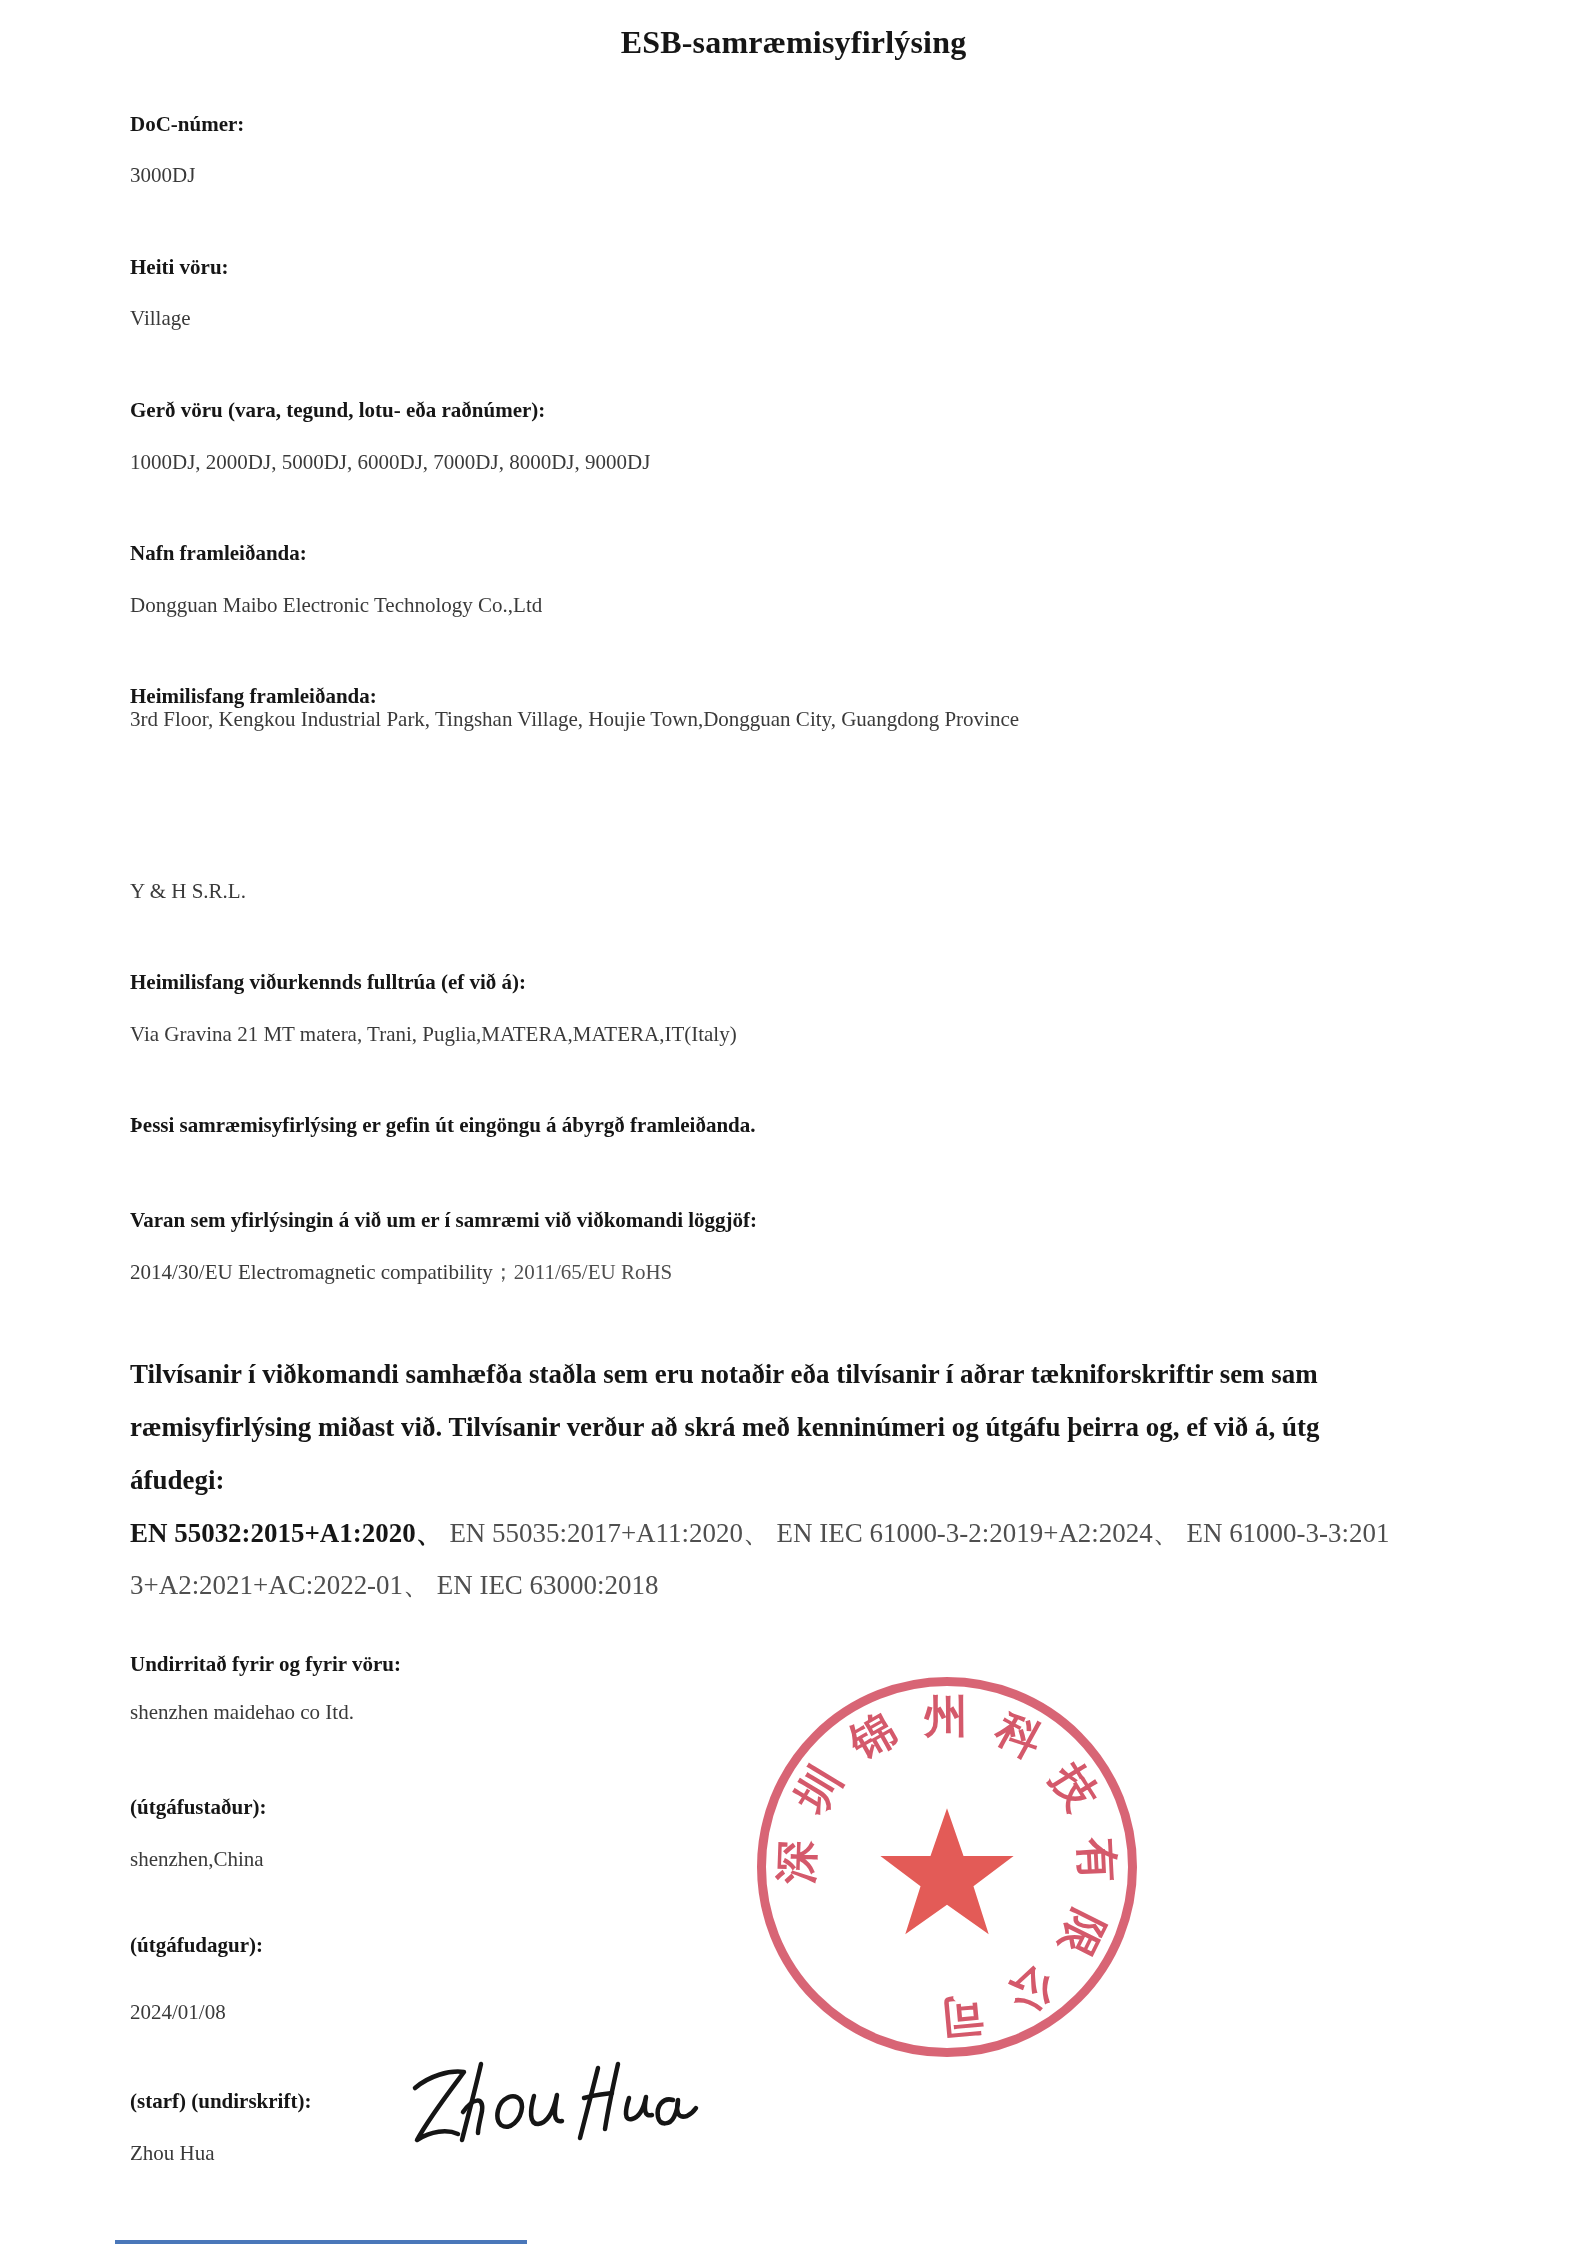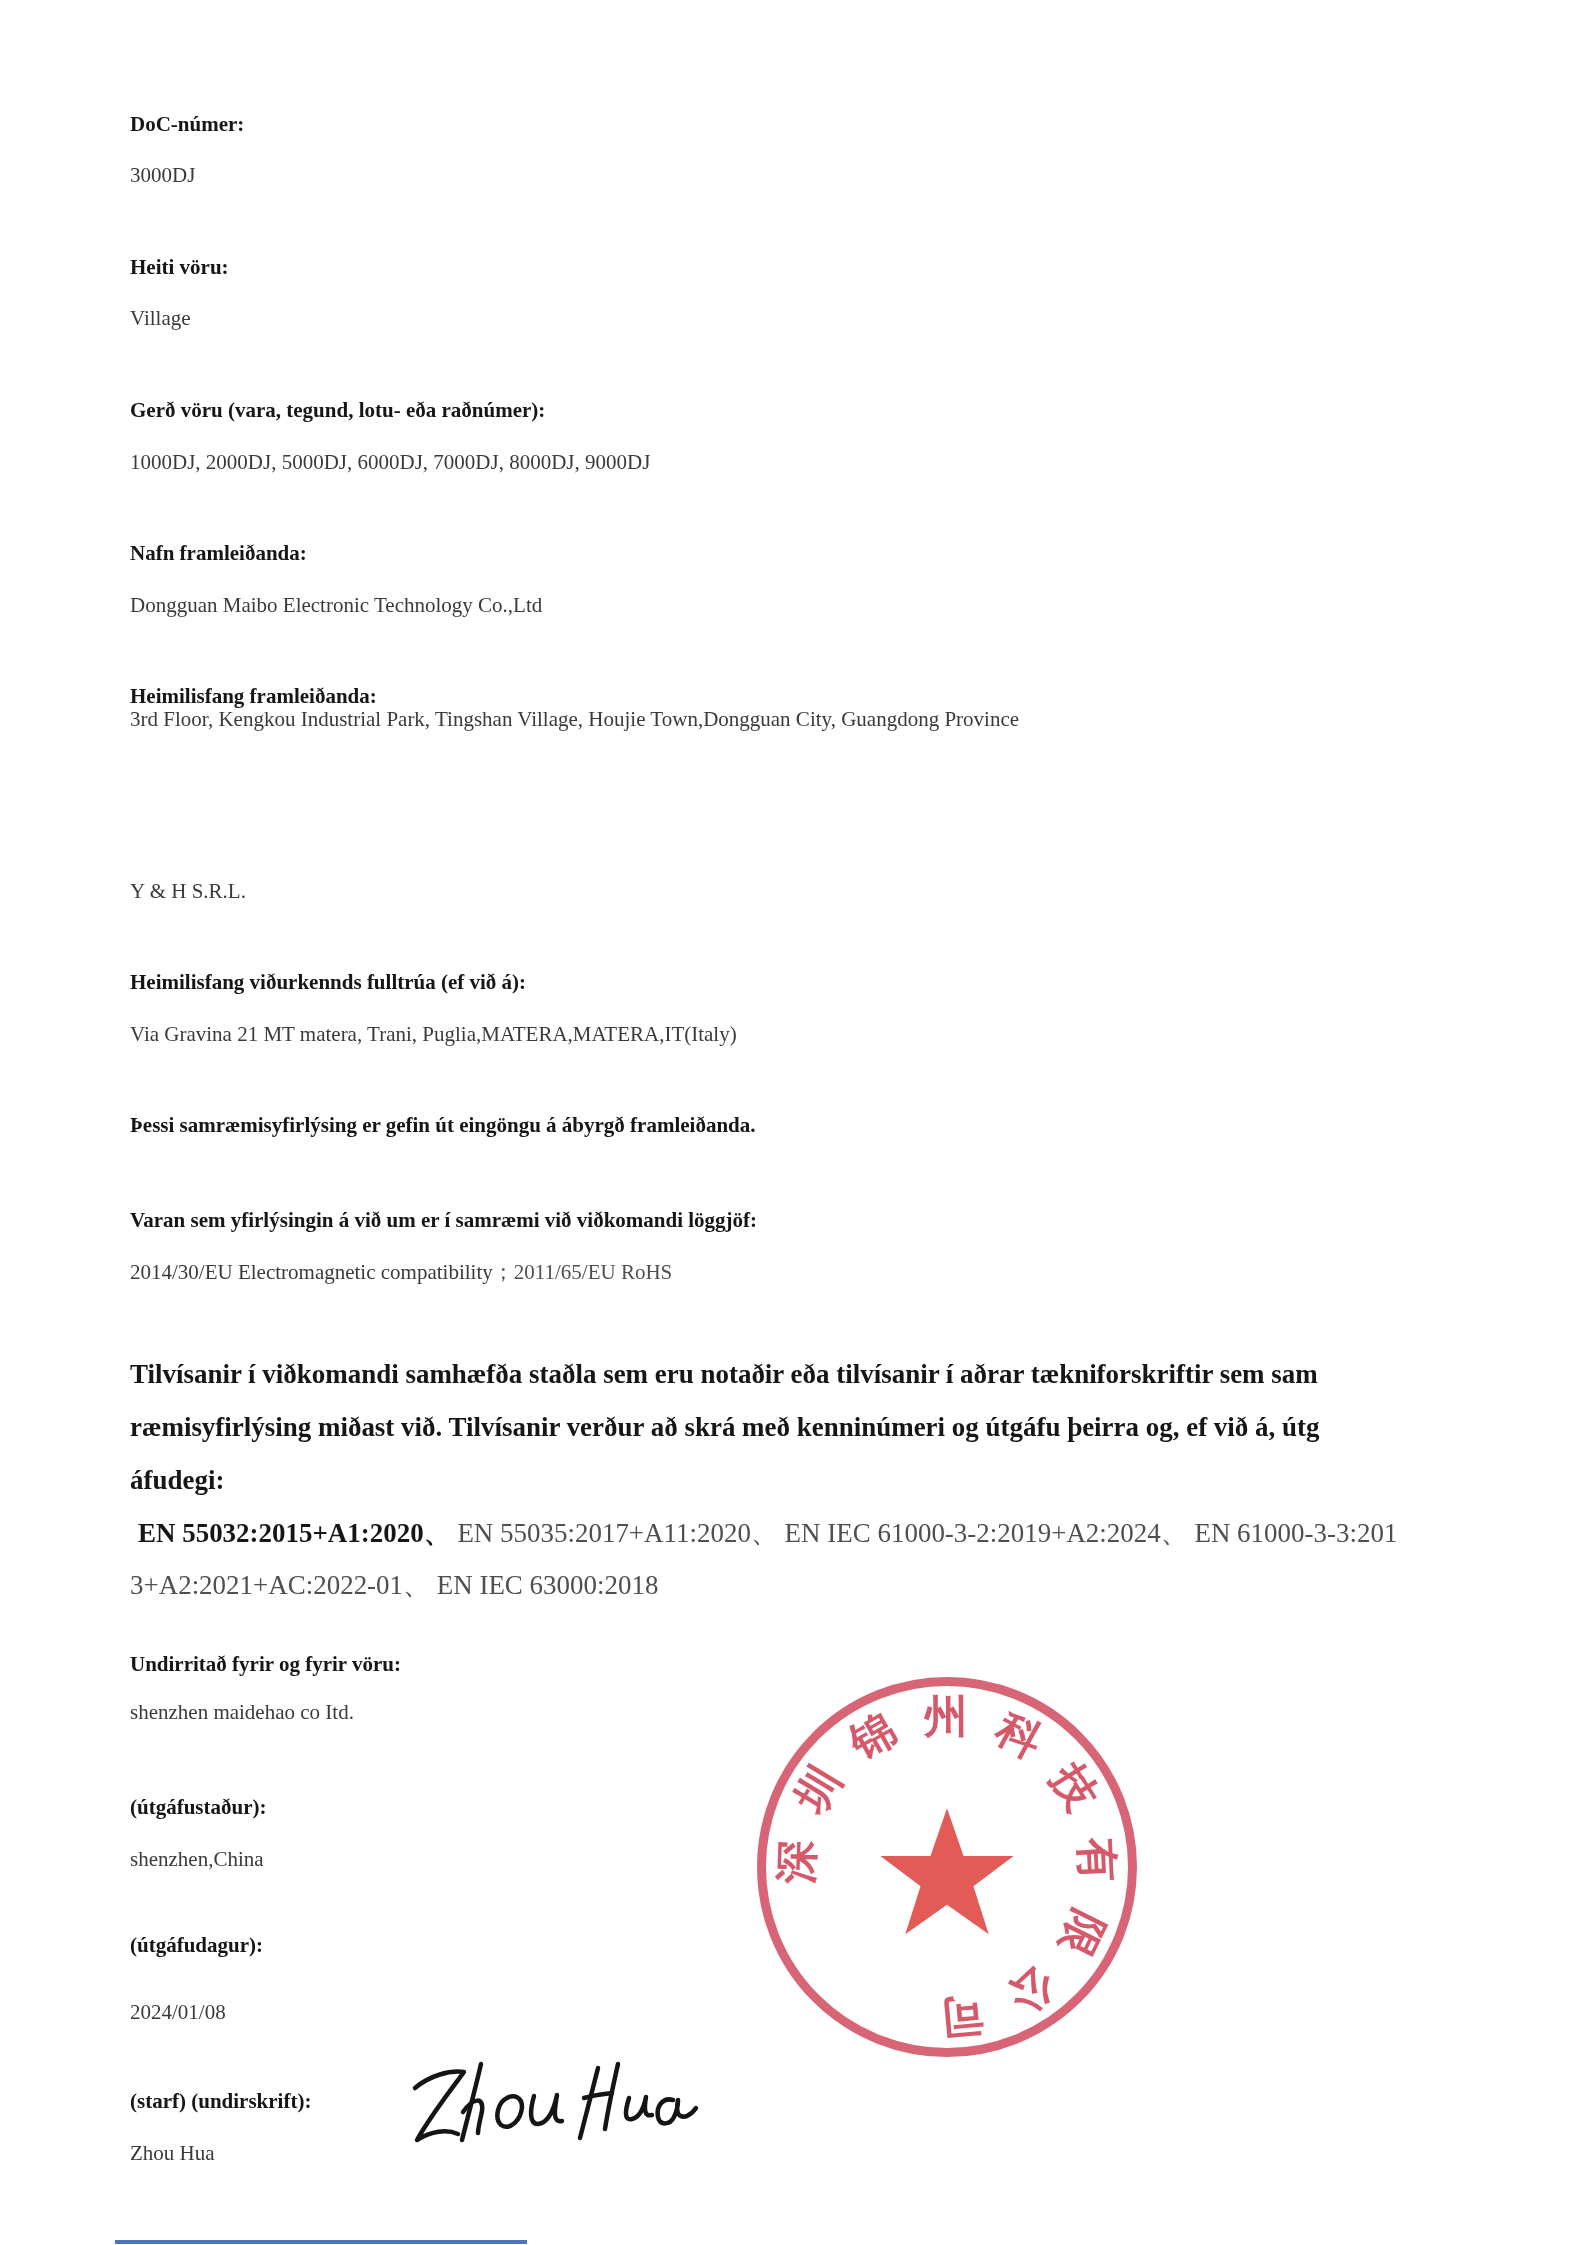--- a/index.html
+++ b/index.html
@@ -24,21 +24,21 @@
   .lbl,.val,.para-line{
     position:absolute;
     left:130px;
     font-size:21px;
     white-space:nowrap;
     line-height:1.3;
   }
   .lbl{font-weight:700;color:var(--label-color,#161616);}
   .val{font-weight:400;color:var(--value-color,#3a3a3a);}
   .muted{color:var(--muted-color,#4f4f4f);}
-  .strong{font-weight:700;color:var(--label-color,#161616);margin-left:8px;}
+  .strong{font-weight:700;color:var(--label-color,#161616);}
   .para{
     position:absolute;left:130px;right:120px;
     font-size:27px;font-weight:700;color:var(--label-color,#161616);
   }
   .para .line{height:53px;line-height:53px;white-space:nowrap;}
   .stdvals{
     position:absolute;left:130px;right:120px;
     font-size:27px;color:var(--muted-color,#4f4f4f);
   }
   .stdvals .line{height:52px;line-height:52px;white-space:nowrap;}
@@ -95,20 +95,21 @@
     left:115px; top:2240px;
     width:412px; height:4px;
     background:var(--footer-bar,#4a77b9);
   }
 </style>
 </head>
 <body>
 
 <div class="page">
 
+  <div class="doc-title">ESB-samræmisyfirlýsing</div>
 
   <div class="lbl fitw" style="top:111px">DoC-númer:</div>
   <div class="val fitw" style="top:162px">3000DJ</div>
 
   <div class="lbl fitw" style="top:254px">Heiti vöru:</div>
   <div class="val fitw" style="top:305px">Village</div>
 
   <div class="lbl fitw" style="top:397px">Gerð vöru (vara, tegund, lotu- eða raðnúmer):</div>
   <div class="val fitw" style="top:449px">1000DJ, 2000DJ, 5000DJ, 6000DJ, 7000DJ, 8000DJ, 9000DJ</div>
 

